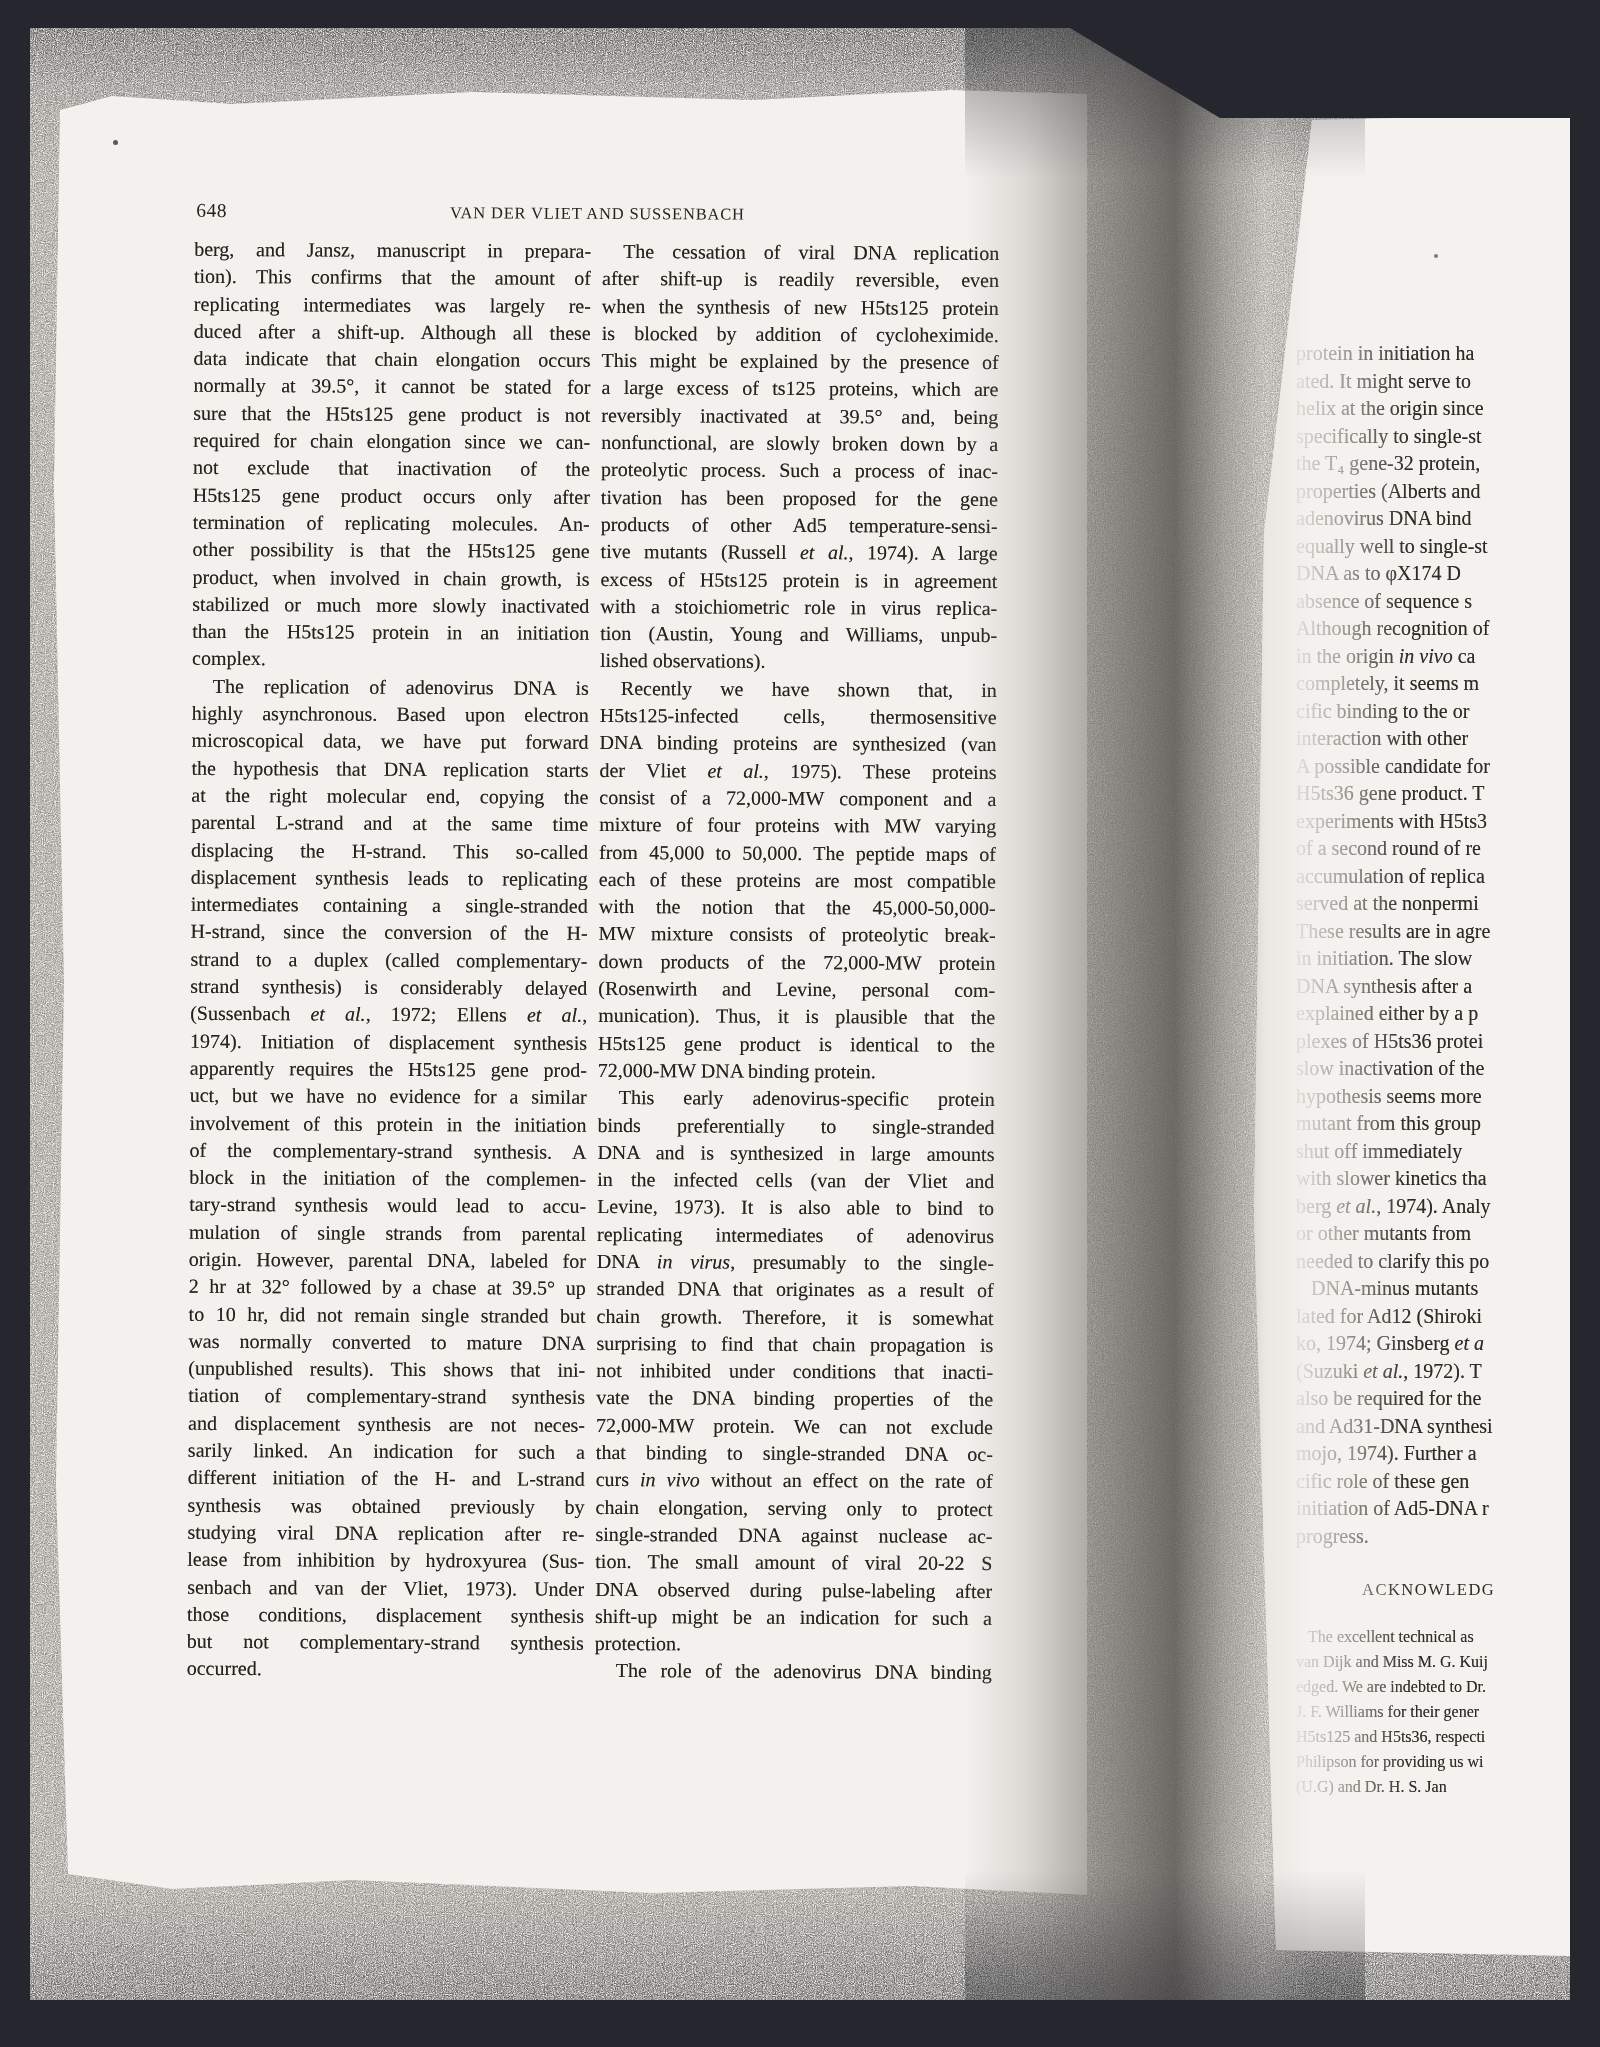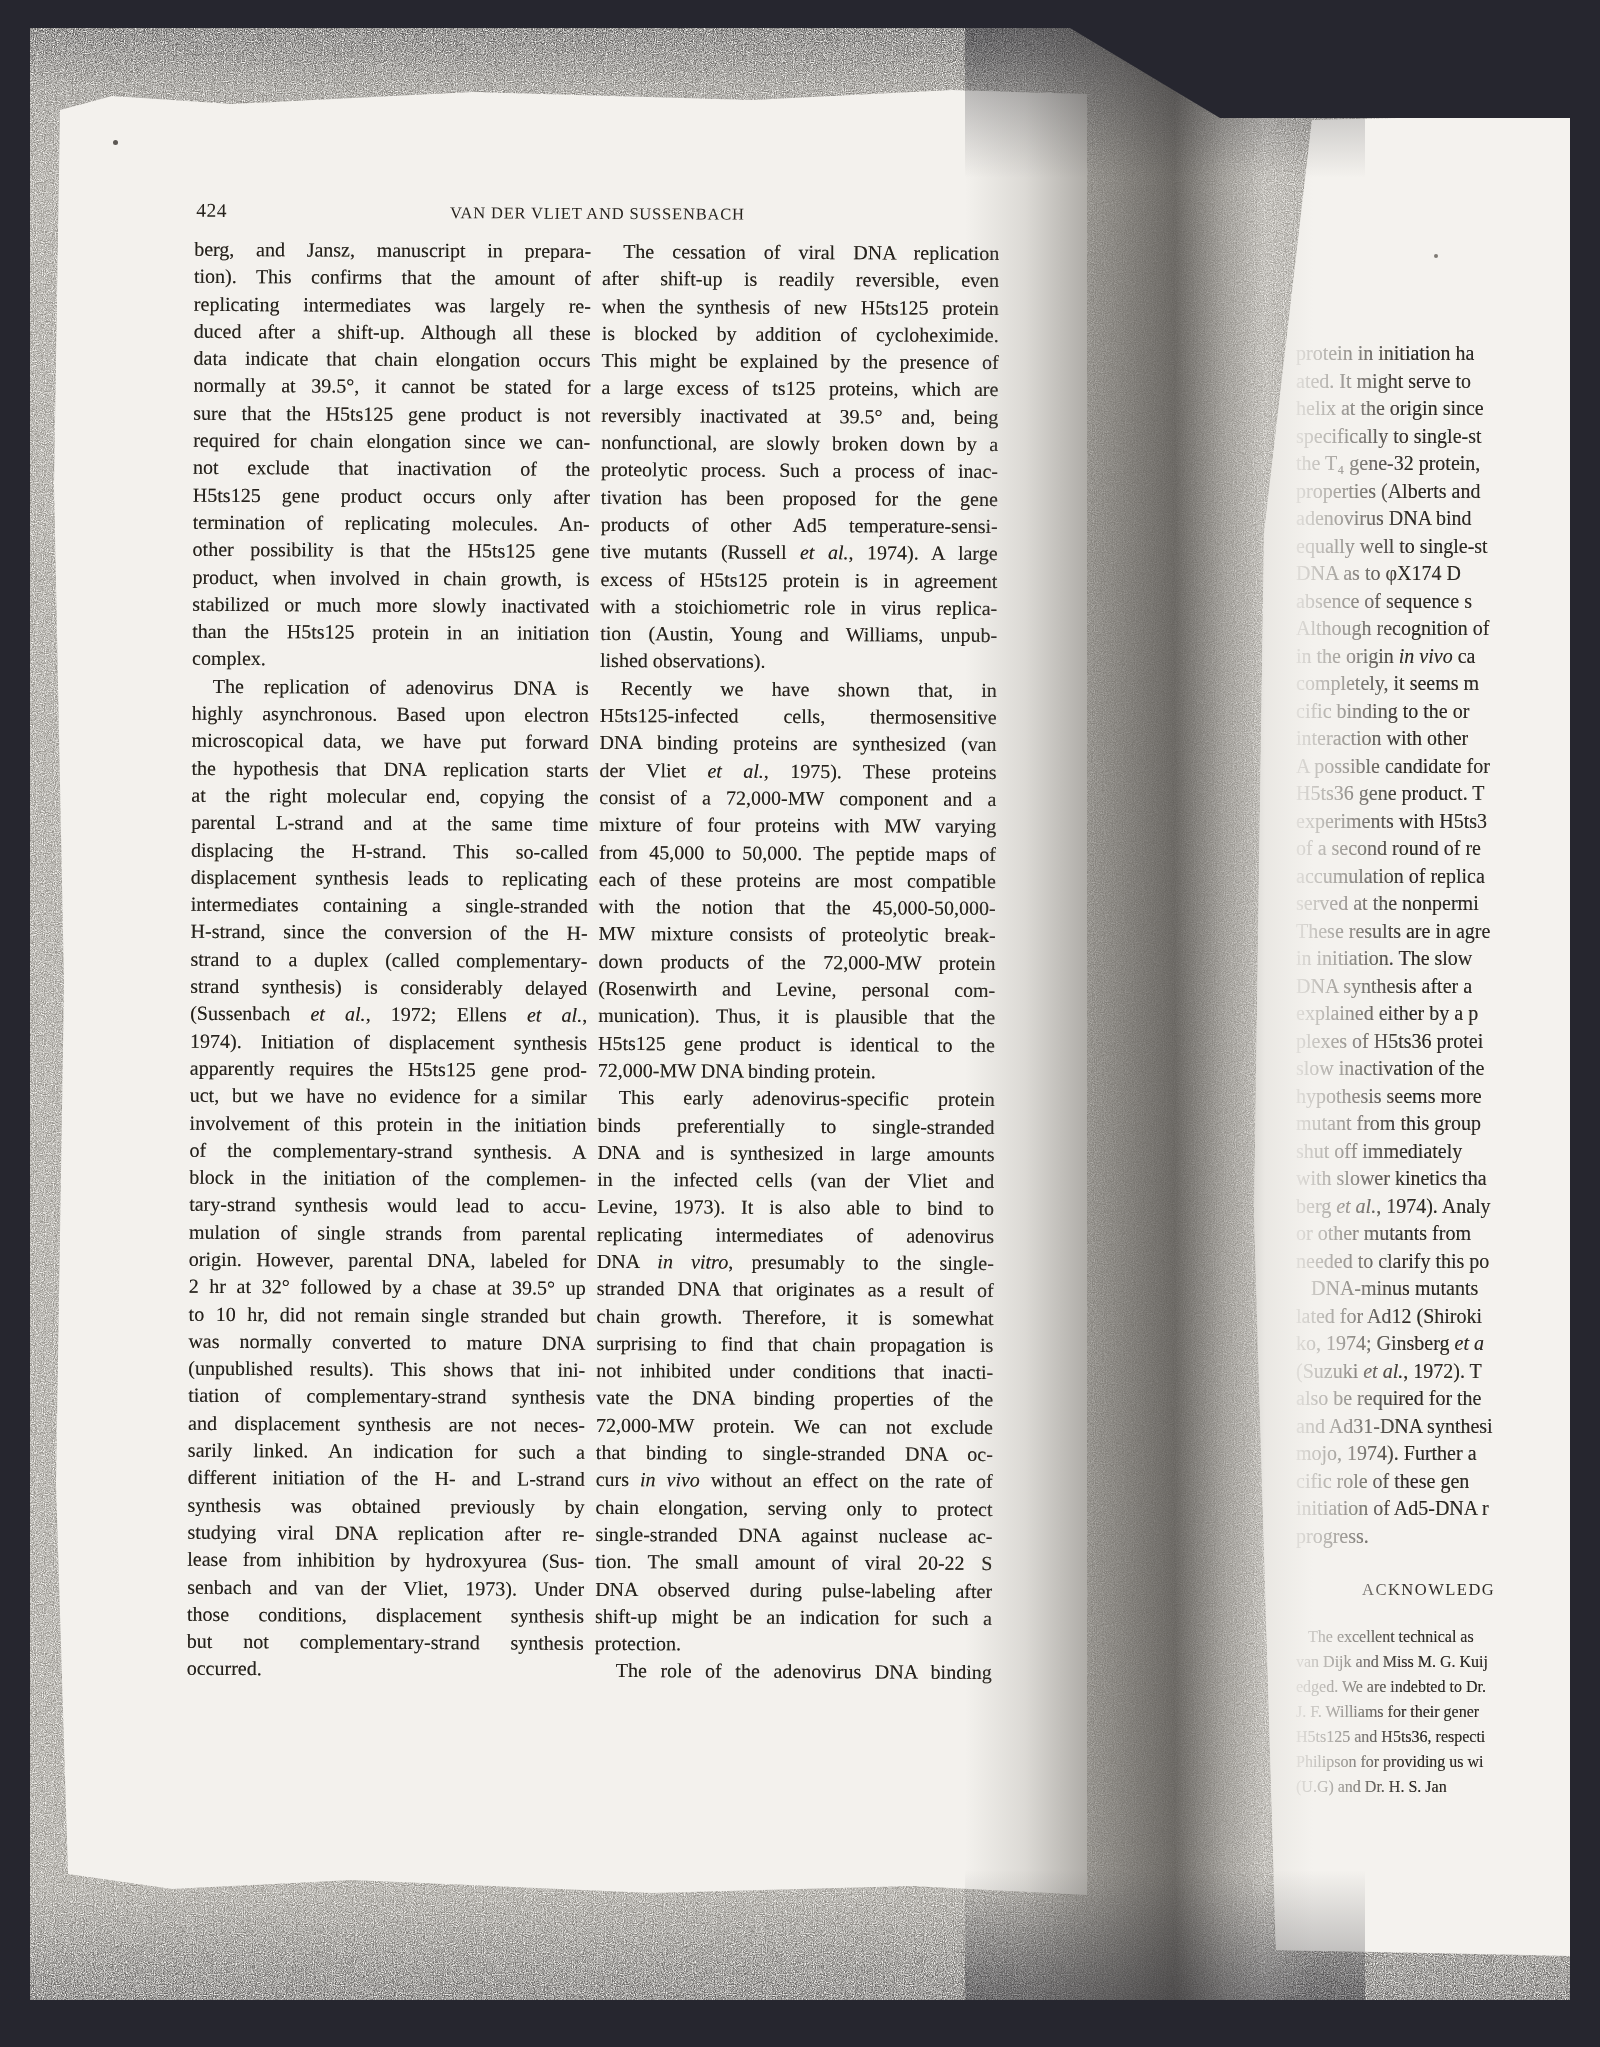--- a/index.html
+++ b/index.html
@@ -95,21 +95,21 @@
         <feColorMatrix type="matrix" values="0 0 0 0 0.18  0 0 0 0 0.17  0 0 0 0 0.16  -1.3 -1.3 -1.3 0 1.15"></feColorMatrix>
       </filter>
     </defs>
     <rect width="100%" height="100%" filter="url(#gLight)"></rect>
     <rect width="100%" height="100%" filter="url(#gDark)" opacity="0.8"></rect>
   </svg>
 
   <div class="main-page">
     <div class="page-inner">
       <div class="running-head">
-        <span class="pgnum">424</span>
+        <span class="pgnum">648</span>
         <span class="head-title">VAN DER VLIET AND SUSSENBACH</span>
       </div>
       <div class="columns">
         <div class="col">
             <div class="para">
               <div class="line">berg, and Jansz, manuscript in prepara-</div>
               <div class="line">tion). This confirms that the amount of</div>
               <div class="line">replicating intermediates was largely re-</div>
               <div class="line">duced after a shift-up. Although all these</div>
               <div class="line">data indicate that chain elongation occurs</div>
@@ -201,21 +201,21 @@
               <div class="line">H5ts125 gene product is identical to the</div>
               <div class="line end">72,000-MW DNA binding protein.</div>
             </div>
             <div class="para indent">
               <div class="line">This early adenovirus-specific protein</div>
               <div class="line">binds preferentially to single-stranded</div>
               <div class="line">DNA and is synthesized in large amounts</div>
               <div class="line">in the infected cells (van der Vliet and</div>
               <div class="line">Levine, 1973). It is also able to bind to</div>
               <div class="line">replicating intermediates of adenovirus</div>
-              <div class="line">DNA <i>in vitro</i>, presumably to the single-</div>
+              <div class="line">DNA <i>in virus</i>, presumably to the single-</div>
               <div class="line">stranded DNA that originates as a result of</div>
               <div class="line">chain growth. Therefore, it is somewhat</div>
               <div class="line">surprising to find that chain propagation is</div>
               <div class="line">not inhibited under conditions that inacti-</div>
               <div class="line">vate the DNA binding properties of the</div>
               <div class="line">72,000-MW protein. We can not exclude</div>
               <div class="line">that binding to single-stranded DNA oc-</div>
               <div class="line">curs <i>in vivo</i> without an effect on the rate of</div>
               <div class="line">chain elongation, serving only to protect</div>
               <div class="line">single-stranded DNA against nuclease ac-</div>

